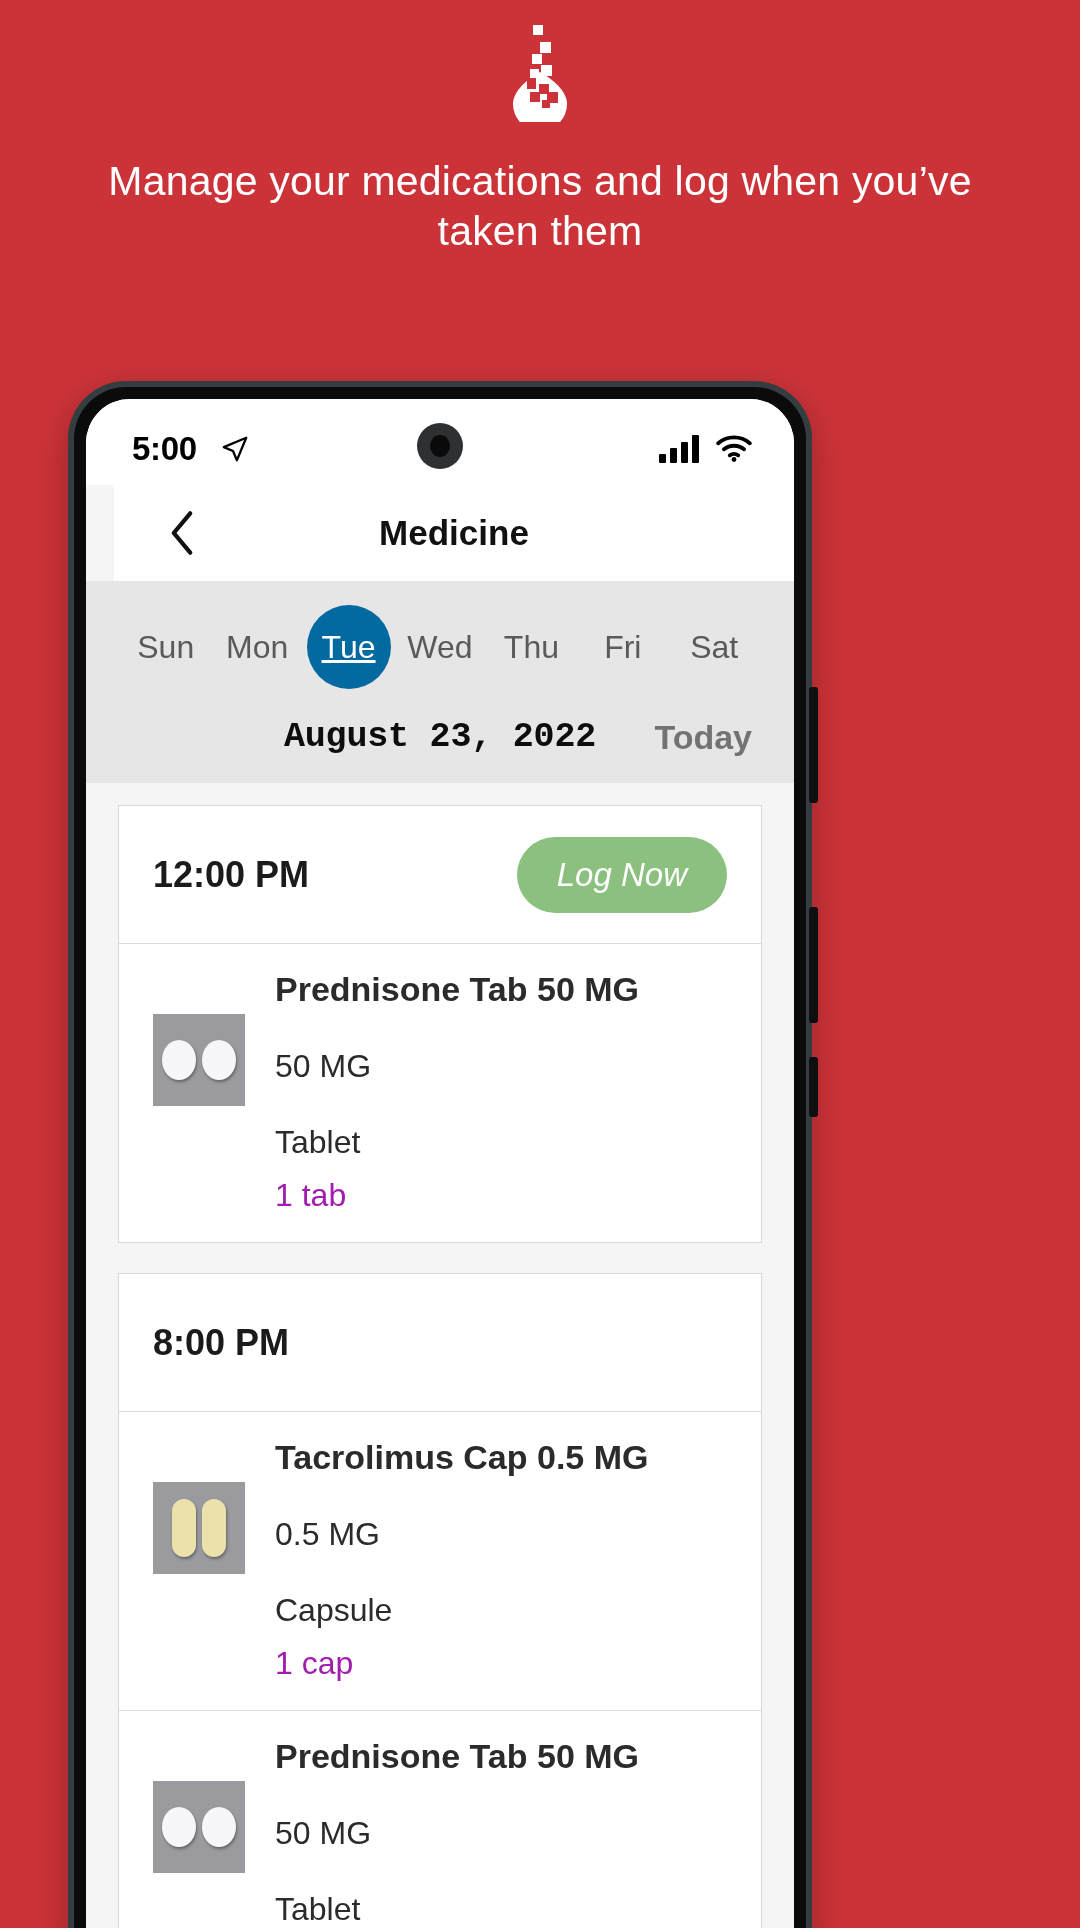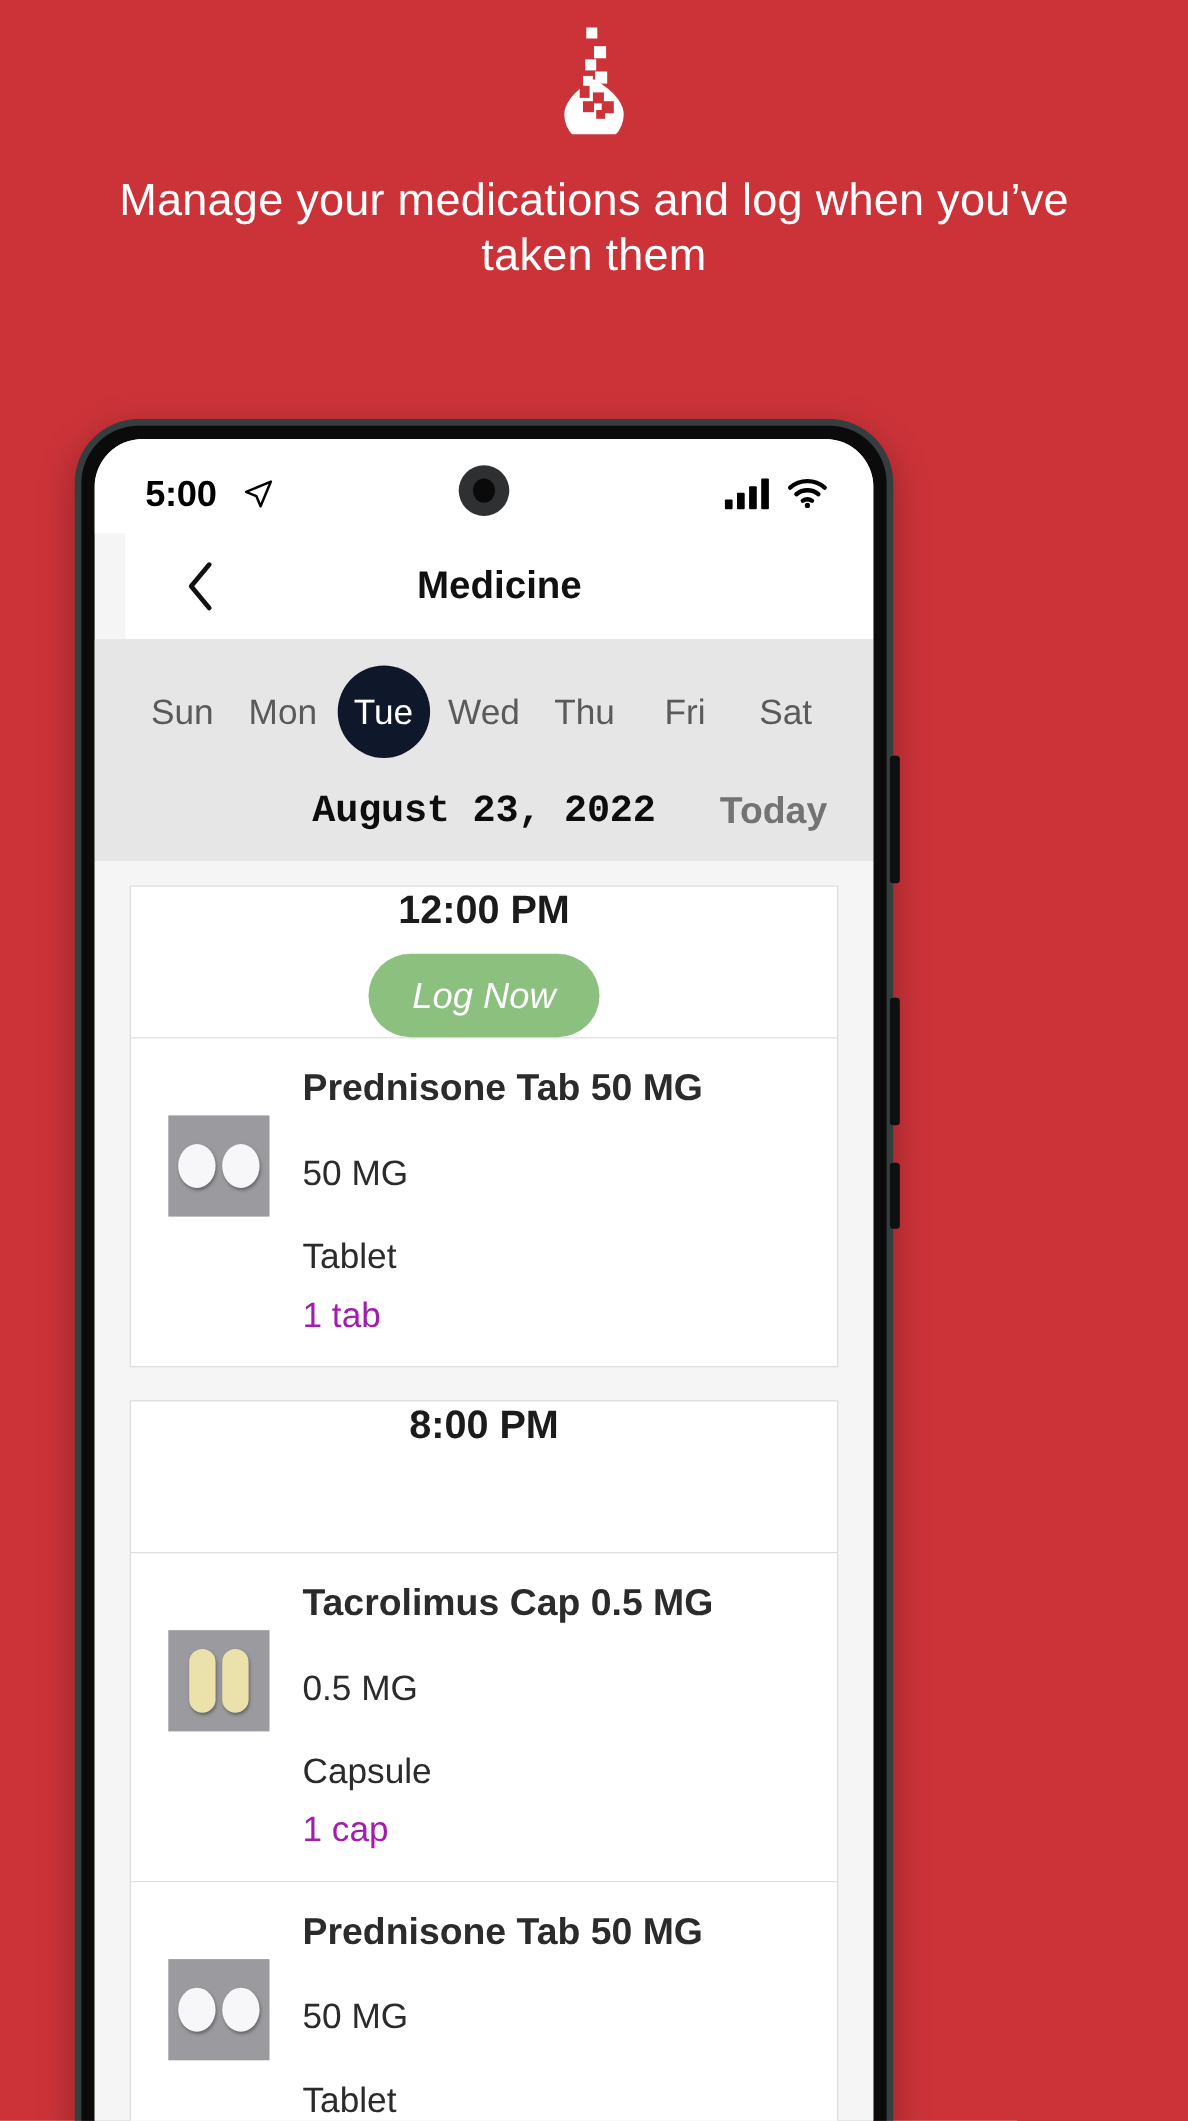--- a/index.html
+++ b/index.html
@@ -203,22 +203,23 @@
     color: #ffffff;
     position: relative;
   }
   .day.active span {
     display: inline-flex;
     align-items: center;
     justify-content: center;
     width: 84px;
     height: 84px;
     border-radius: 50%;
-    background: #0f172a;
+    background: #0369a1;
     line-height: 1;
+    text-decoration: underline;
   }
 
   .date-row {
     display: flex;
     align-items: center;
     justify-content: center;
     position: relative;
     height: 92px;
     padding: 0 42px;
   }
@@ -252,21 +253,20 @@
     margin-bottom: 30px;
   }
 
   .card-head {
     height: 138px;
     display: flex;
     align-items: center;
     justify-content: space-between;
     padding: 0 34px;
     border-bottom: 1px solid #dcdcdc;
-    flex-direction: column;
   }
 
   .card-time {
     font-size: 36px;
     font-weight: 700;
     color: #1b1b1b;
   }
 
   .log-btn {
     background: #8cc07f;

